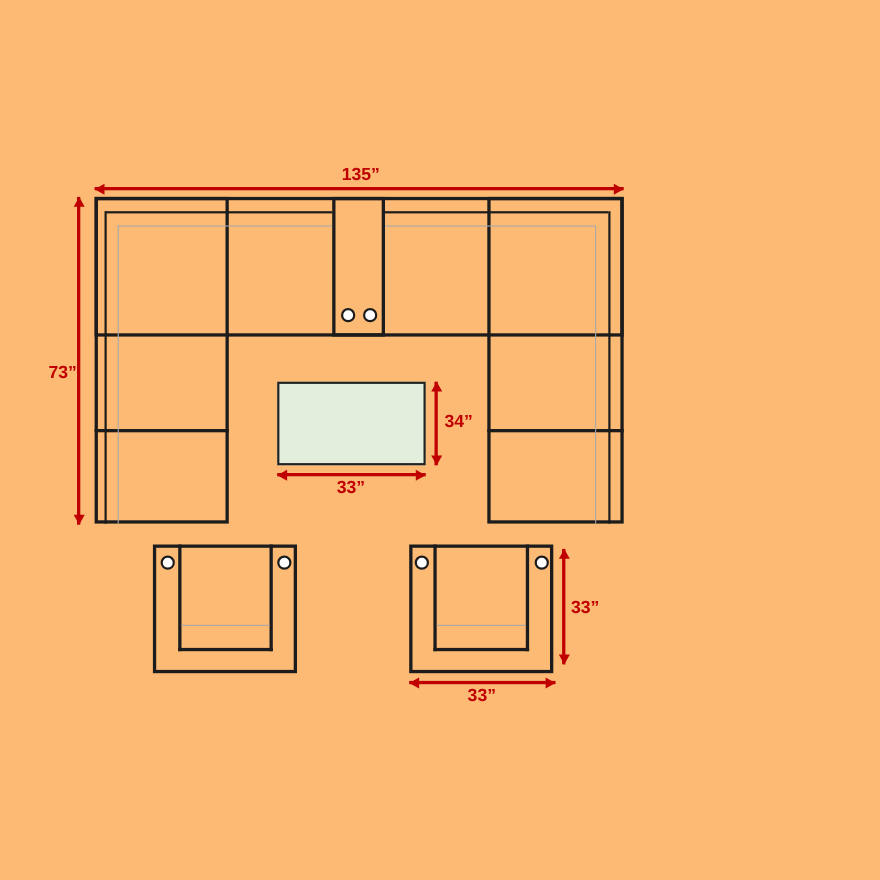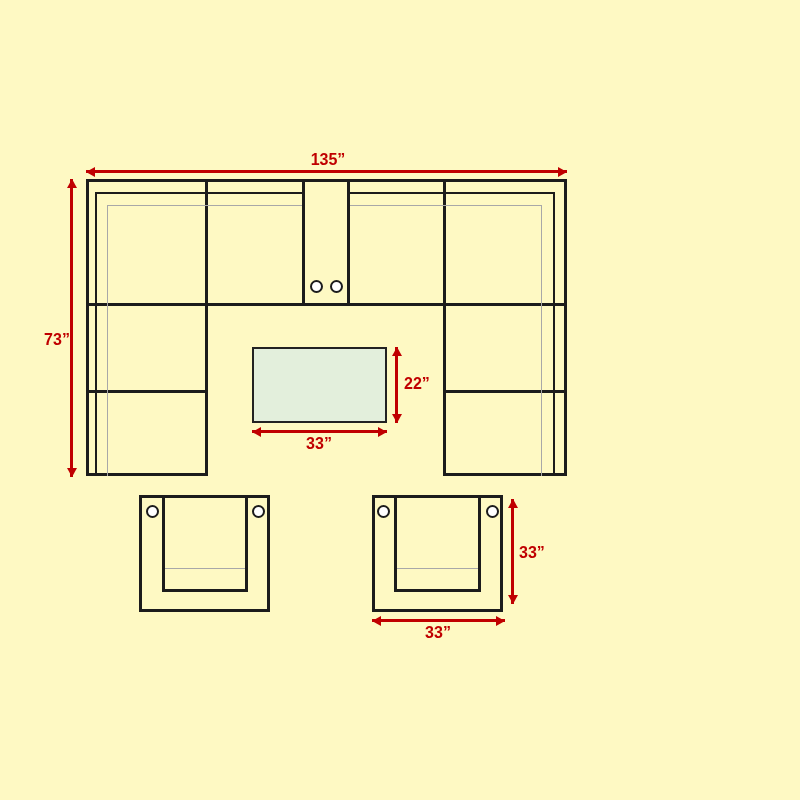--- a/index.html
+++ b/index.html
@@ -3,21 +3,21 @@
 <meta charset="utf-8">
 <style>
   :root{
     --red:#c00000;
     --ink:#1c1c1c;
     --gray:#a8a8a8;
     --table-green:#e3efdc;
   }
   html,body{margin:0;padding:0;background:#fff;}
   .canvas{
-    position:relative;width:800px;height:800px;background:#fef9c3;overflow:hidden;
+    position:relative;width:800px;height:800px;background:#fdba74;overflow:hidden;
     font-family:"Liberation Sans",sans-serif;
   }
   
   .rect{position:absolute;box-sizing:border-box;border:3px solid var(--ink);background:transparent;}
   
   .line-h{position:absolute;height:3px;background:var(--ink);}
   .inner-h{position:absolute;height:2px;background:var(--ink);}
   .inner-v{position:absolute;width:2px;background:var(--ink);}
   .thin-h{position:absolute;height:1px;background:var(--gray);}
   .thin-v{position:absolute;width:1px;background:var(--gray);}
@@ -112,21 +112,21 @@
     <div class="cup" style="left:486px;top:505px;"></div>
   </div>
 
   <div class="dim-h" style="left:86px;top:170px;width:481px;"></div>
   <div class="dim-label center-x" style="left:328px;top:151px;">135”</div>
 
   <div class="dim-v" style="left:70px;top:179px;height:298px;"></div>
   <div class="dim-label center-x" style="left:57px;top:331px;">73”</div>
 
   <div class="dim-v" style="left:395px;top:347px;height:76px;"></div>
-  <div class="dim-label" style="left:404px;top:375px;">22”</div>
+  <div class="dim-label" style="left:404px;top:375px;">34”</div>
 
   <div class="dim-h" style="left:252px;top:430px;width:135px;"></div>
   <div class="dim-label center-x" style="left:319px;top:435px;">33”</div>
 
   <div class="dim-v" style="left:511px;top:499px;height:105px;"></div>
   <div class="dim-label" style="left:519px;top:544px;">33”</div>
 
   <div class="dim-h" style="left:372px;top:619px;width:133px;"></div>
   <div class="dim-label center-x" style="left:438px;top:624px;">33”</div>
 

